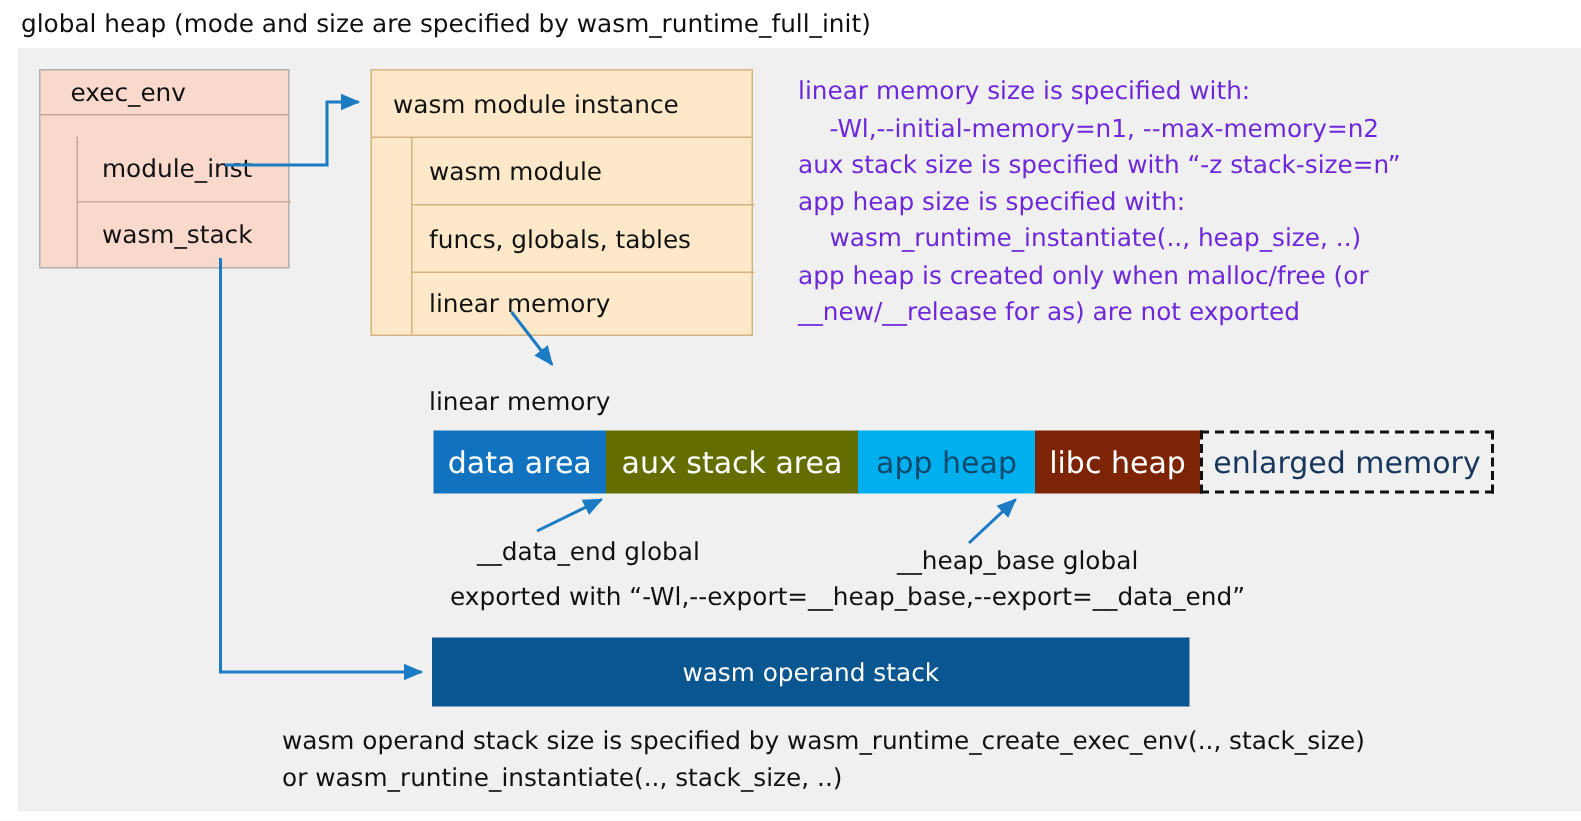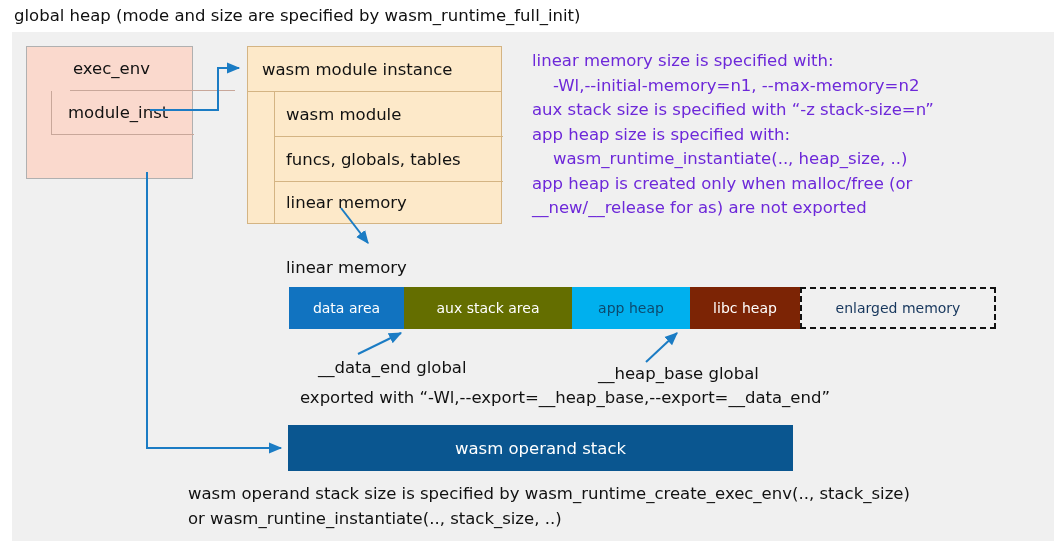--- a/index.html
+++ b/index.html
@@ -49,28 +49,27 @@
     width: 167px;
     height: 133px;
     background: #fad9cd;
     border: 1px solid #b0b0b0;
     box-sizing: border-box;
   }
   #exec-env-header {
     position: absolute;
     left: 0; top: 0;
     width: 100%;
-    height: 44px;
+    height: 30px;
     box-sizing: border-box;
     border-bottom: 1px solid #c8a79a;
     display: flex;
     align-items: center;
-    padding-left: 3px;
-    font-size: 16.5px;
-    margin-left: 43px;
+    padding-left: 20px;
+    font-size: 16.5px;
   }
   .exec-sub {
     position: absolute;
     left: 24px;
     width: 143px;
     height: 44px;
     box-sizing: border-box;
     border-left: 1px solid #c8a79a;
     display: flex;
     align-items: center;
@@ -141,21 +140,21 @@
     top: 287px;
     height: 42px;
     display: flex;
     align-items: stretch;
   }
   .mem-seg {
     display: flex;
     align-items: center;
     justify-content: center;
     color: #ffffff;
-    font-size: 14px;
+    font-size: 20px;
     box-sizing: border-box;
     white-space: nowrap;
   }
   .mem-seg.dashed {
     background: transparent;
     color: #16365c;
     border: 2.5px dashed #111111;
   }
 
   
@@ -213,20 +212,21 @@
 
 <div id="canvas">
 
   <div class="abs" id="page-title">global heap (mode and size are specified by wasm_runtime_full_init)</div>
 
   <div class="abs" id="diagram-panel" style="background: rgb(240, 240, 240);"></div>
 
   <div class="abs" id="exec-env-box" style="background: rgb(250, 217, 205); border-color: rgb(176, 176, 176);">
     <div id="exec-env-header">exec_env</div>
     <div class="exec-sub" id="exec-row-module">module_inst</div>
+    <div class="exec-sub" id="exec-row-stack">wasm_stack</div>
   </div>
 
   <div class="abs" id="module-instance-box" style="background: rgb(253, 233, 201); border-color: rgb(212, 180, 131);">
     <div id="module-instance-header">wasm module instance</div>
     <div class="mi-sub" id="mi-row-module">wasm module</div>
     <div class="mi-sub" id="mi-row-funcs">funcs, globals, tables</div>
     <div class="mi-sub" id="mi-row-linear">linear memory</div>
   </div>
 
   <div class="abs" id="memory-notes">linear memory size is specified with:

